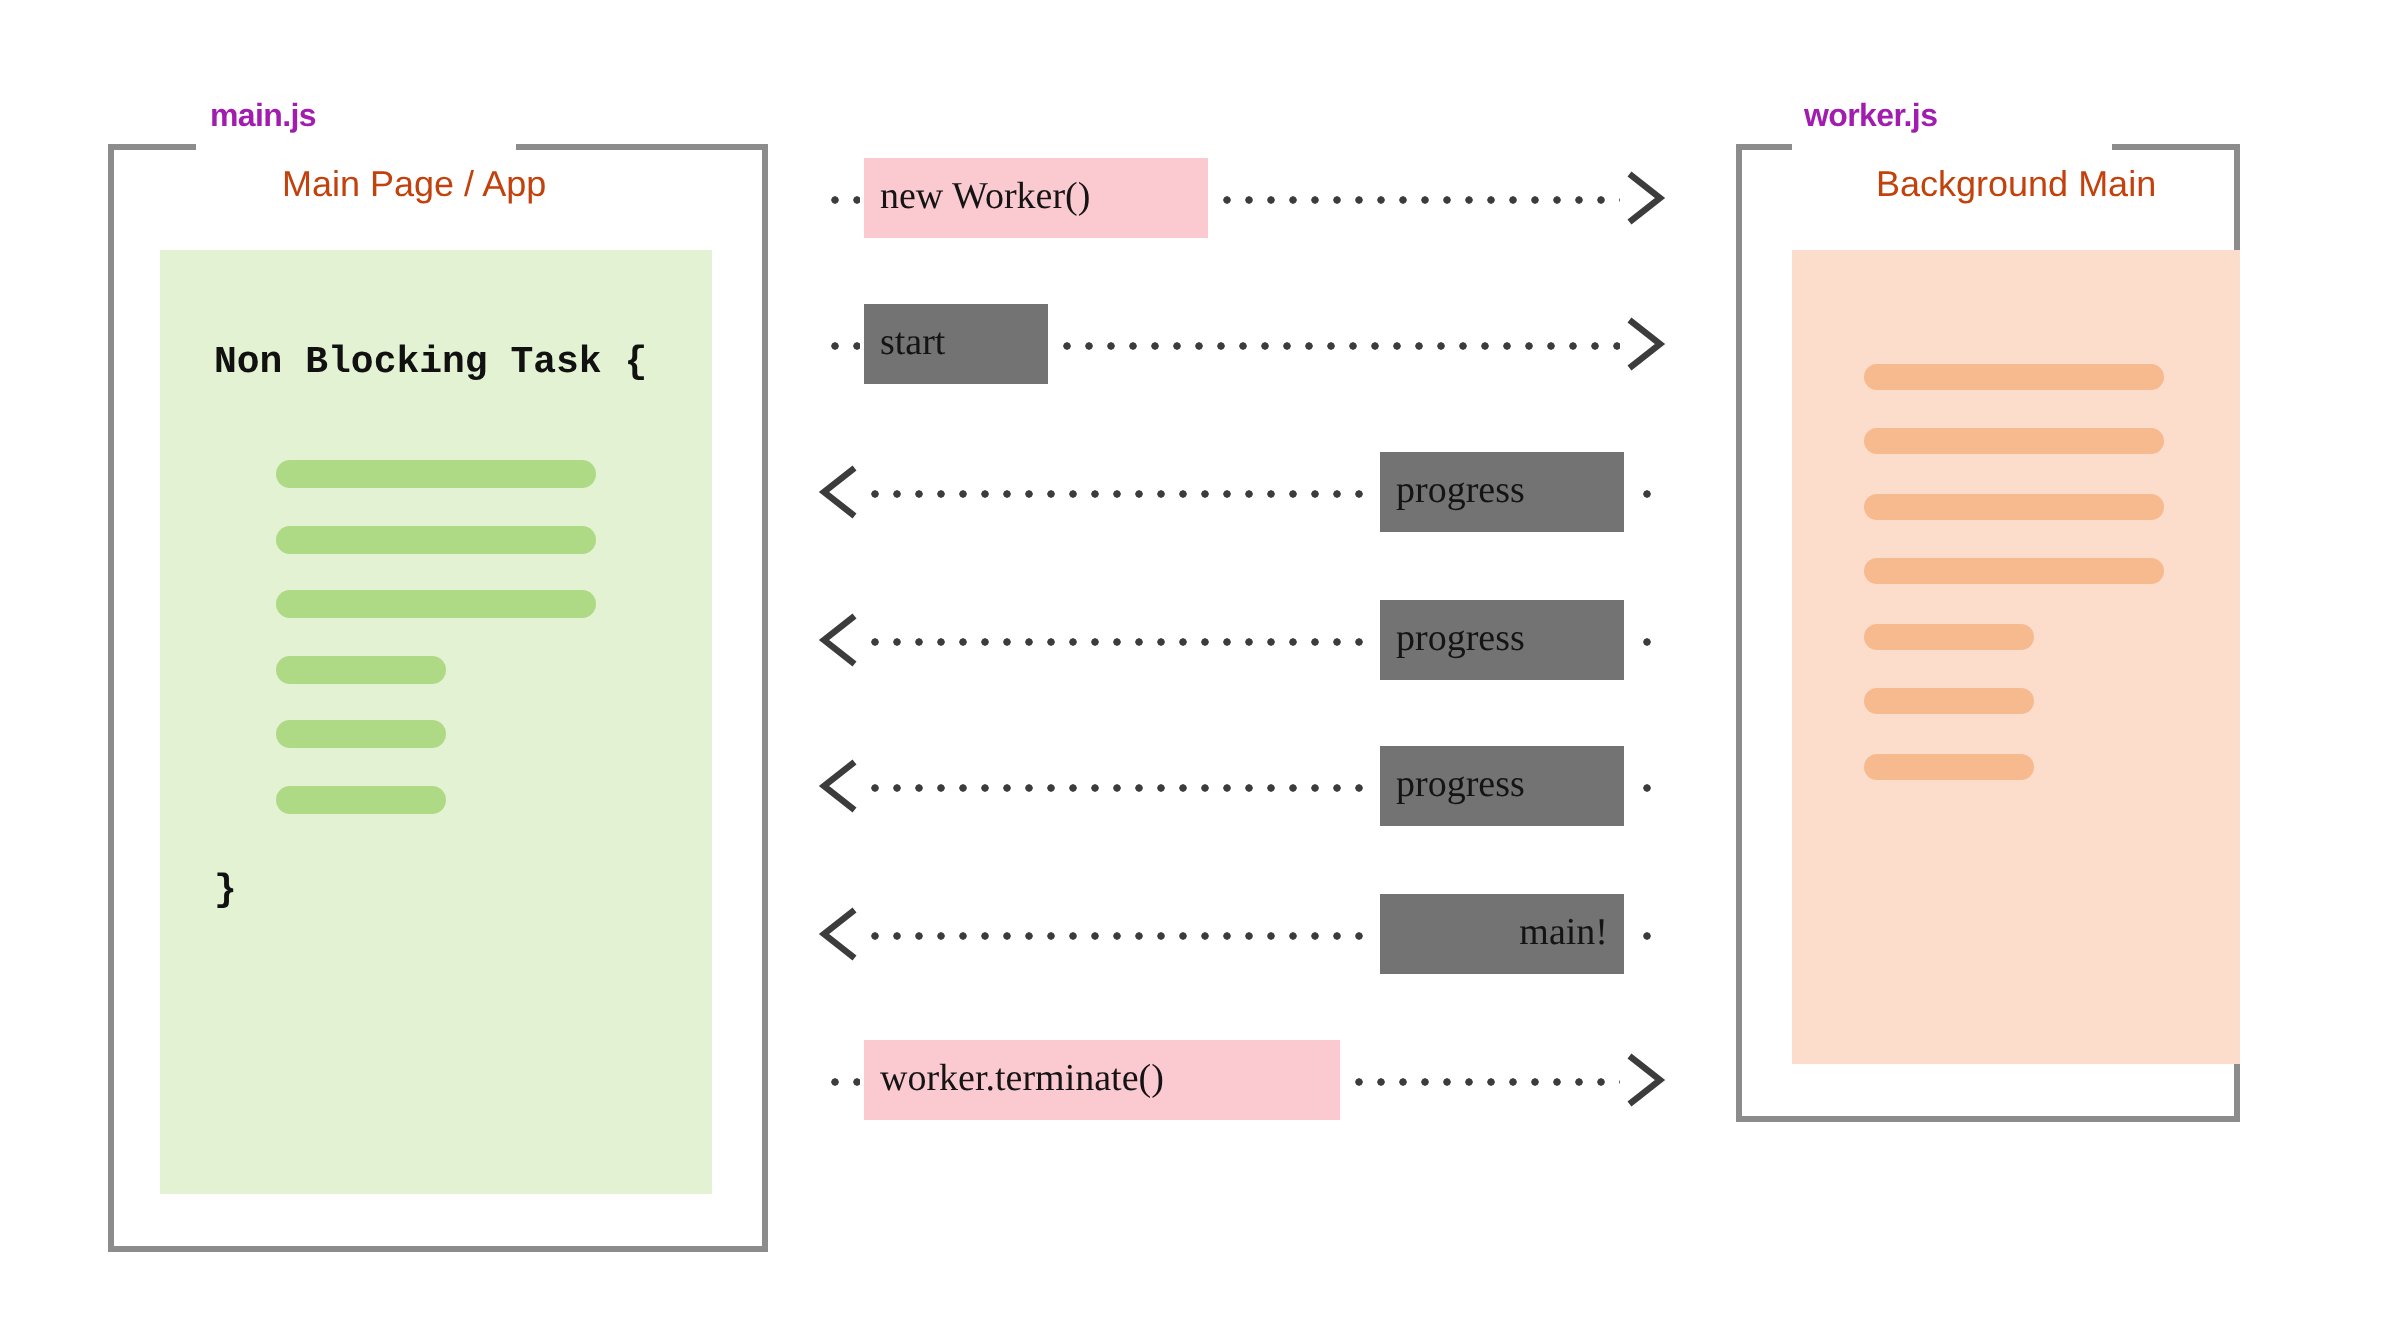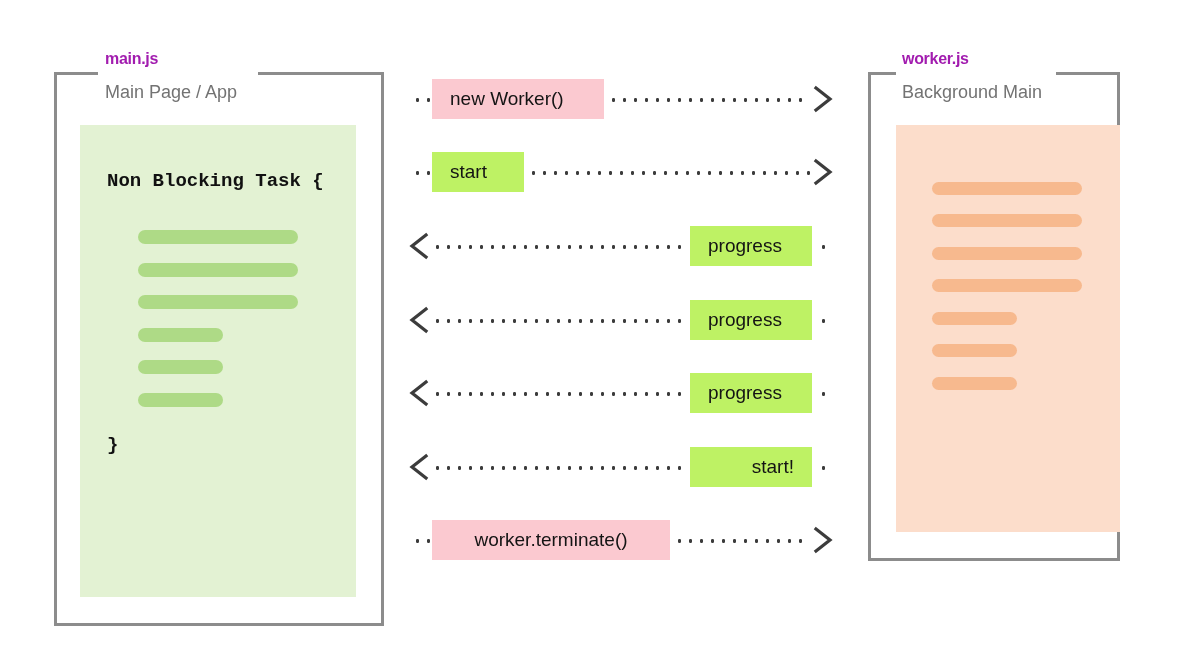--- a/index.html
+++ b/index.html
@@ -38,22 +38,23 @@
     position: absolute;
     font-size: 16px;
     font-weight: bold;
     color: #a21caf;
     letter-spacing: -0.3px;
     white-space: nowrap;
   }
   .panel-sub {
     position: absolute;
     font-size: 18px;
-    color: #737373;
+    color: #c2410c;
     white-space: nowrap;
+    margin-left: 36px;
   }
   #title-main { left: 105px; top: 50px; }
   #sub-main   { left: 105px; top: 82px; }
   #title-worker { left: 902px; top: 50px; }
   #sub-worker   { left: 902px; top: 82px; }
 
   
   .codeblock {
     position: absolute;
   }
@@ -90,29 +91,29 @@
     position: absolute;
     left: 408px;
     width: 428px;
     height: 40px;
   }
   .msg-label {
     position: absolute;
     top: 0;
     height: 40px;
     line-height: 40px;
-    font-family: Liberation Sans, sans-serif;
+    font-family: Liberation Serif, serif;
     font-size: 19px;
     color: #141414;
     white-space: pre;
-    padding: 0 18px;
+    padding: 0 8px;
     box-sizing: border-box;
   }
   .lbl-pink { background: #fbc9d0; }
-  .lbl-gray { background: #bef264; }
+  .lbl-gray { background: #737373; }
 
   .dots {
     position: absolute;
     top: 19px;
     height: 4px;
     background-image: radial-gradient(circle, #3c3c3c 1.7px, rgba(0,0,0,0) 2.0px);
     background-size: 11px 4px;
     background-repeat: repeat-x;
     background-position: 0 center;
   }
@@ -194,23 +195,23 @@
         <path d="M 18 3 L 4 14 L 18 25" fill="none" stroke="#3c3c3c" stroke-width="3.2" stroke-linecap="square" stroke-linejoin="miter"></path>
       </svg>
       <div class="msg-label lbl-gray" style="left: 282px; width: 122px; text-align: left;">progress</div>
     </div>
     <div class="msg-row" style="top: 447px;">
       <div class="dots" style="left: 24px; width: 256px;"></div>
       <div class="dots" style="left: 410px; width: 14px;"></div>
       <svg width="22" height="28" viewBox="0 0 22 28" class="chev" style="position: absolute; top: 6px; left: 0px;">
         <path d="M 18 3 L 4 14 L 18 25" fill="none" stroke="#3c3c3c" stroke-width="3.2" stroke-linecap="square" stroke-linejoin="miter"></path>
       </svg>
-      <div class="msg-label lbl-gray" style="left: 282px; width: 122px; text-align: right;">start!</div>
+      <div class="msg-label lbl-gray" style="left: 282px; width: 122px; text-align: right;">main!</div>
     </div>
     <div class="msg-row" style="top: 520px;">
       <div class="dots" style="left: 4px; width: 18px;"></div>
       <div class="dots" style="left: 266px; width: 136px;"></div>
       <svg width="22" height="28" viewBox="0 0 22 28" class="chev" style="position: absolute; top: 6px; left: 404px;">
         <path d="M 4 3 L 18 14 L 4 25" fill="none" stroke="#3c3c3c" stroke-width="3.2" stroke-linecap="square" stroke-linejoin="miter"></path>
       </svg>
-      <div class="msg-label lbl-pink" style="left: 24px; width: 238px; text-align: center;">worker.terminate()</div>
+      <div class="msg-label lbl-pink" style="left: 24px; width: 238px; text-align: left;">worker.terminate()</div>
     </div>
   </div>
 
 </body></html>

